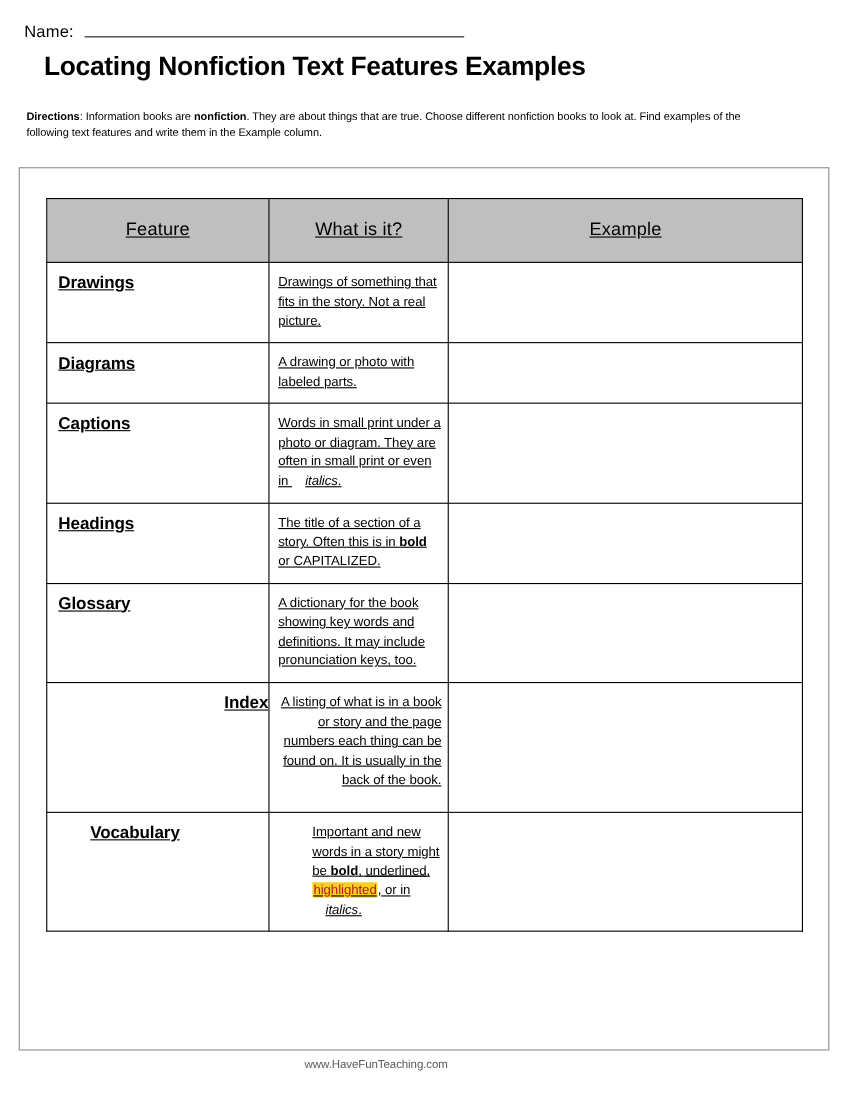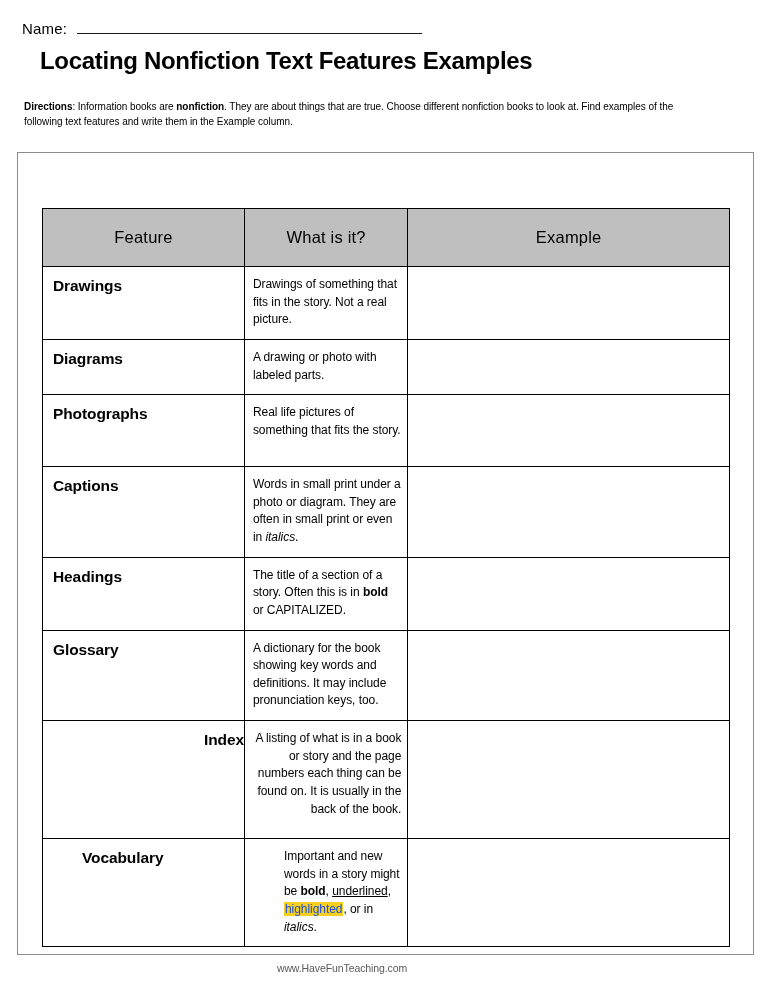--- a/index.html
+++ b/index.html
@@ -71,25 +71,26 @@
     height: 803px;
     border: 1.2px solid #8c8c8c;
     box-sizing: border-box;
     background: #ffffff;
   }
 
   
   .features-table {
     position: absolute;
     left: 42px;
-    top: 208px;
+    top: 180px;
     width: 688px;
     border-collapse: collapse;
     table-layout: fixed;
     background: #ffffff;
+    text-decoration: underline;
   }
   .features-table th,
   .features-table td {
     border: 1.7px solid #000000;
     box-sizing: border-box;
     vertical-align: top;
   }
   .features-table thead th {
     background: #bfbfbf;
     text-align: center;
@@ -114,25 +115,25 @@
     padding: 9px 6px 10px 8px;
     font-size: 12px;
     line-height: 1.47;
     letter-spacing: -0.05px;
   }
   .cell-example {
     padding: 8px;
   }
 
   .cell-desc b { font-weight: bold; }
-  .cell-desc i { font-style: italic; }
+  .cell-desc i { font-style: italic; margin-left: 12px; }
   .cell-desc u { text-decoration: underline; }
   .cell-desc mark {
     background: #f5d020;
-    color: #1d4ed8;
+    color: #b91c1c;
     padding: 0 1px;
   }
 
   
   .row-drawings    td { height: 72px; }
   .row-diagrams    td { height: 52px; }
   .row-photographs td { height: 72px; }
   .row-captions    td { height: 90px; }
   .row-headings    td { height: 72px; }
   .row-glossary    td { height: 88px; }
@@ -179,25 +180,20 @@
       <tr class="row-drawings">
         <td class="cell-feature col-feature">Drawings</td>
         <td class="cell-desc col-whatisit"><span>Drawings of something that fits in the story. Not a real picture.</span></td>
         <td class="cell-example col-example"></td>
       </tr>
       <tr class="row-diagrams">
         <td class="cell-feature col-feature">Diagrams</td>
         <td class="cell-desc col-whatisit"><span>A drawing or photo with labeled parts.</span></td>
         <td class="cell-example col-example"></td>
       </tr>
-      <tr class="row-photographs">
-        <td class="cell-feature col-feature">Photographs</td>
-        <td class="cell-desc col-whatisit"><span>Real life pictures of something that fits the story.</span></td>
-        <td class="cell-example col-example"></td>
-      </tr>
       <tr class="row-captions">
         <td class="cell-feature col-feature">Captions</td>
         <td class="cell-desc col-whatisit"><span>Words in small print under a photo or diagram. They are often in small print or even in </span><i>italics</i><span>.</span></td>
         <td class="cell-example col-example"></td>
       </tr>
       <tr class="row-headings">
         <td class="cell-feature col-feature">Headings</td>
         <td class="cell-desc col-whatisit"><span>The title of a section of a story. Often this is in </span><b>bold</b><span> or CAPITALIZED.</span></td>
         <td class="cell-example col-example"></td>
       </tr>

